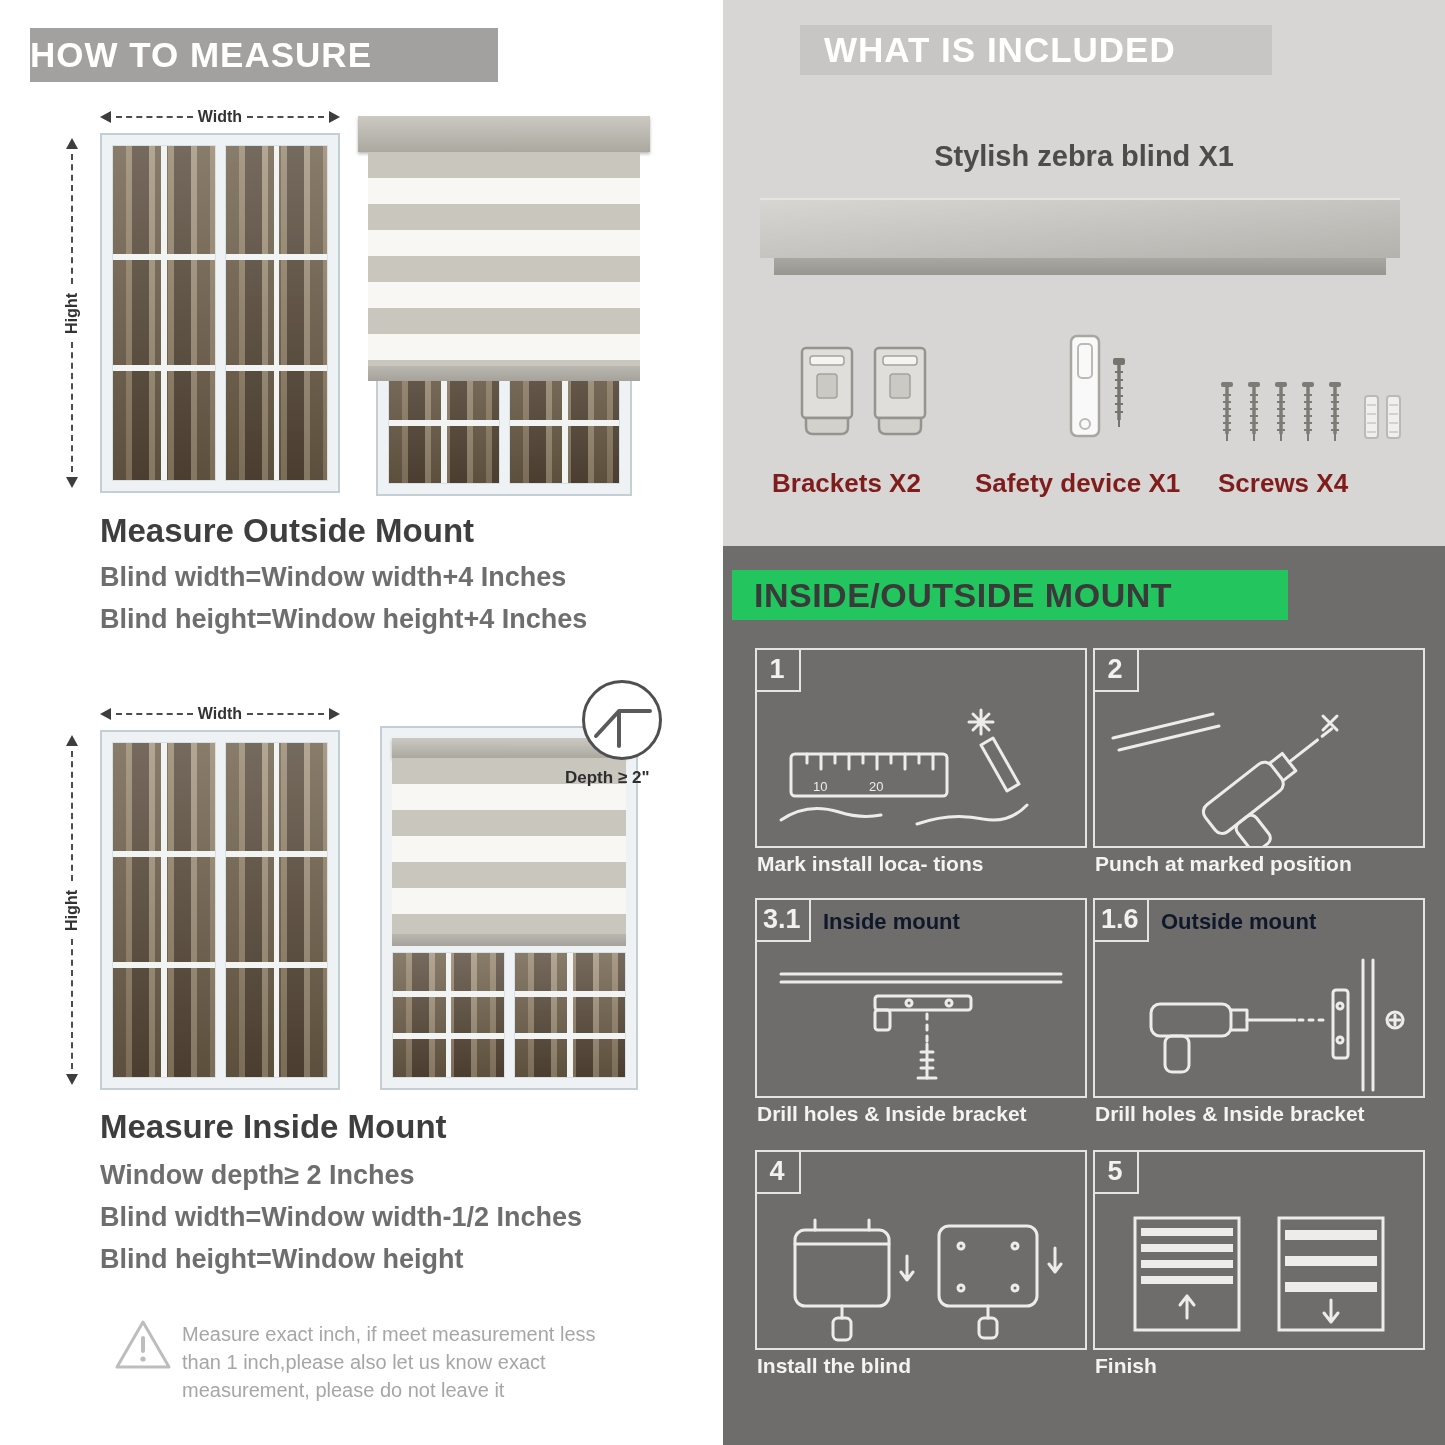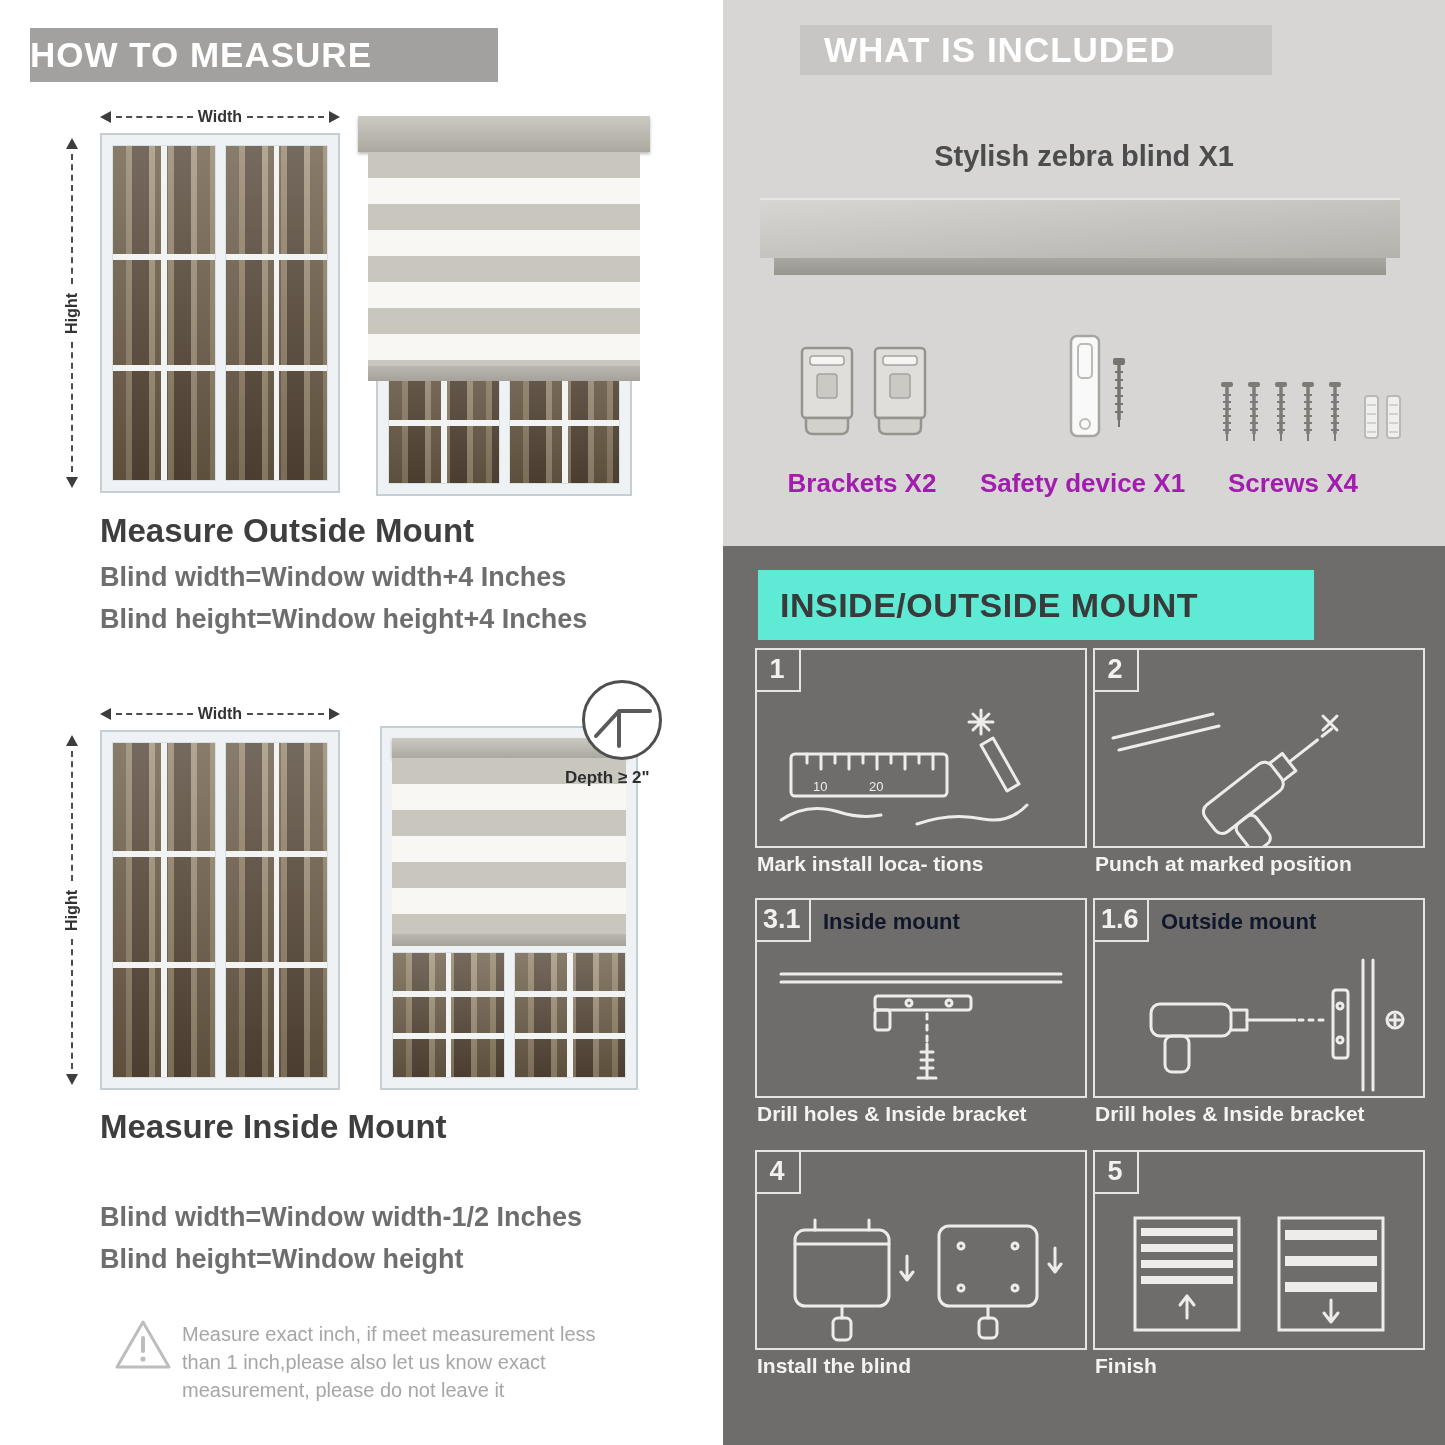--- a/index.html
+++ b/index.html
@@ -39,23 +39,23 @@
   .arr-d{border:6px solid transparent;border-top:11px solid #3d3d3d;border-bottom:0}
   .vlbl{writing-mode:vertical-rl;transform:rotate(180deg);font-size:16px;font-weight:700;color:#333;margin:4px 0}
   .depth-circle{border:3px solid #4f4f4f;border-radius:50%;background:#fff;display:flex;align-items:center;justify-content:center;z-index:3}
   .depth-lbl{font-size:17px;font-weight:700;color:#2e2e2e}
   .note-text{font-size:20px;line-height:1.4;color:#a6a6a6}
   .panel-light{left:723px;top:0;width:722px;height:546px;background:#d7d6d4}
   .banner-included{left:800px;top:25px;width:472px;height:50px;background:#c7c6c4;font-size:35px;padding-left:24px}
   .product-label{left:723px;top:140px;width:722px;text-align:center;font-size:29px;font-weight:700;color:#4c4c4c}
   .headrail{left:760px;top:198px;width:640px;height:60px;background:linear-gradient(175deg,#d8d6d2,#b4b2ad);border-top:2px solid #e6e4e0}
   .headrail-lip{left:774px;top:258px;width:612px;height:17px;background:linear-gradient(#a9a7a2,#98968f)}
-  .item-label{font-size:26px;font-weight:700;color:#a21caf;text-align:center}
+  .item-label{font-size:26px;font-weight:700;color:#7f1d1d;text-align:left}
   .panel-dark{left:723px;top:546px;width:722px;height:899px;background:#6e6d6b}
-  .banner-mount{left:758px;top:570px;width:556px;height:70px;background:#5eead4;color:#3a3a3a;font-size:34px;padding-left:22px;letter-spacing:.5px;display:flex;align-items:center;font-weight:700}
+  .banner-mount{left:732px;top:570px;width:556px;height:50px;background:#22c55e;color:#3a3a3a;font-size:34px;padding-left:22px;letter-spacing:.5px;display:flex;align-items:center;font-weight:700}
   .step-panel{width:332px;height:200px;border:2px solid #e5e4e2}
   .step-num{position:absolute;left:-2px;top:-2px;min-width:46px;height:44px;padding:0 8px;border-right:2px solid #e5e4e2;border-bottom:2px solid #e5e4e2;color:#f2f1ef;font-size:27px;font-weight:700;display:flex;align-items:center;justify-content:center}
   .step-label{position:absolute;left:66px;top:9px;color:#0f172a;font-size:22px;font-weight:700}
   .step-art{position:absolute;left:0;bottom:0;width:328px;height:148px}
   .step-caption{color:#f4f3f1;font-size:21px;font-weight:700}
 </style>
 </head>
 <body>
 
 <div id="page">
@@ -137,20 +137,21 @@
   </div>
 
   <div class="abs depth-circle" style="left:582px;top:680px;width:80px;height:80px;">
     <svg width="72" height="72" viewBox="0 0 72 72">
       <path d="M10,52 L33,27 L64,27 M33,27 L33,62" stroke="#5a5a5a" stroke-width="4" fill="none" stroke-linecap="round" stroke-linejoin="round"></path>
     </svg>
   </div>
   <div class="abs depth-lbl" style="left:565px;top:768px;">Depth ≥ 2"</div>
 
   <div class="abs h-title" style="left:100px;top:1108px;">Measure Inside Mount</div>
+  <div class="abs h-sub" style="left:100px;top:1160px;">Window depth≥ 2 Inches</div>
   <div class="abs h-sub" style="left:100px;top:1202px;">Blind width=Window width-1/2 Inches</div>
   <div class="abs h-sub" style="left:100px;top:1244px;">Blind height=Window height</div>
 
   <svg class="abs" style="left:112px;top:1316px;" width="62" height="58" viewBox="0 0 62 58">
     <path d="M31,6 L57,51 H5 Z" fill="none" stroke="#bdbdbd" stroke-width="3" stroke-linejoin="round"></path>
     <path d="M31,22 v13" stroke="#bdbdbd" stroke-width="4" stroke-linecap="round"></path>
     <circle cx="31" cy="43" r="2.6" fill="#bdbdbd"></circle>
   </svg>
   <div class="abs note-text" style="left:182px;top:1320px;width:452px;">Measure exact inch, if meet measurement less than 1 inch,please also let us know exact measurement, please do not leave it</div>
 

